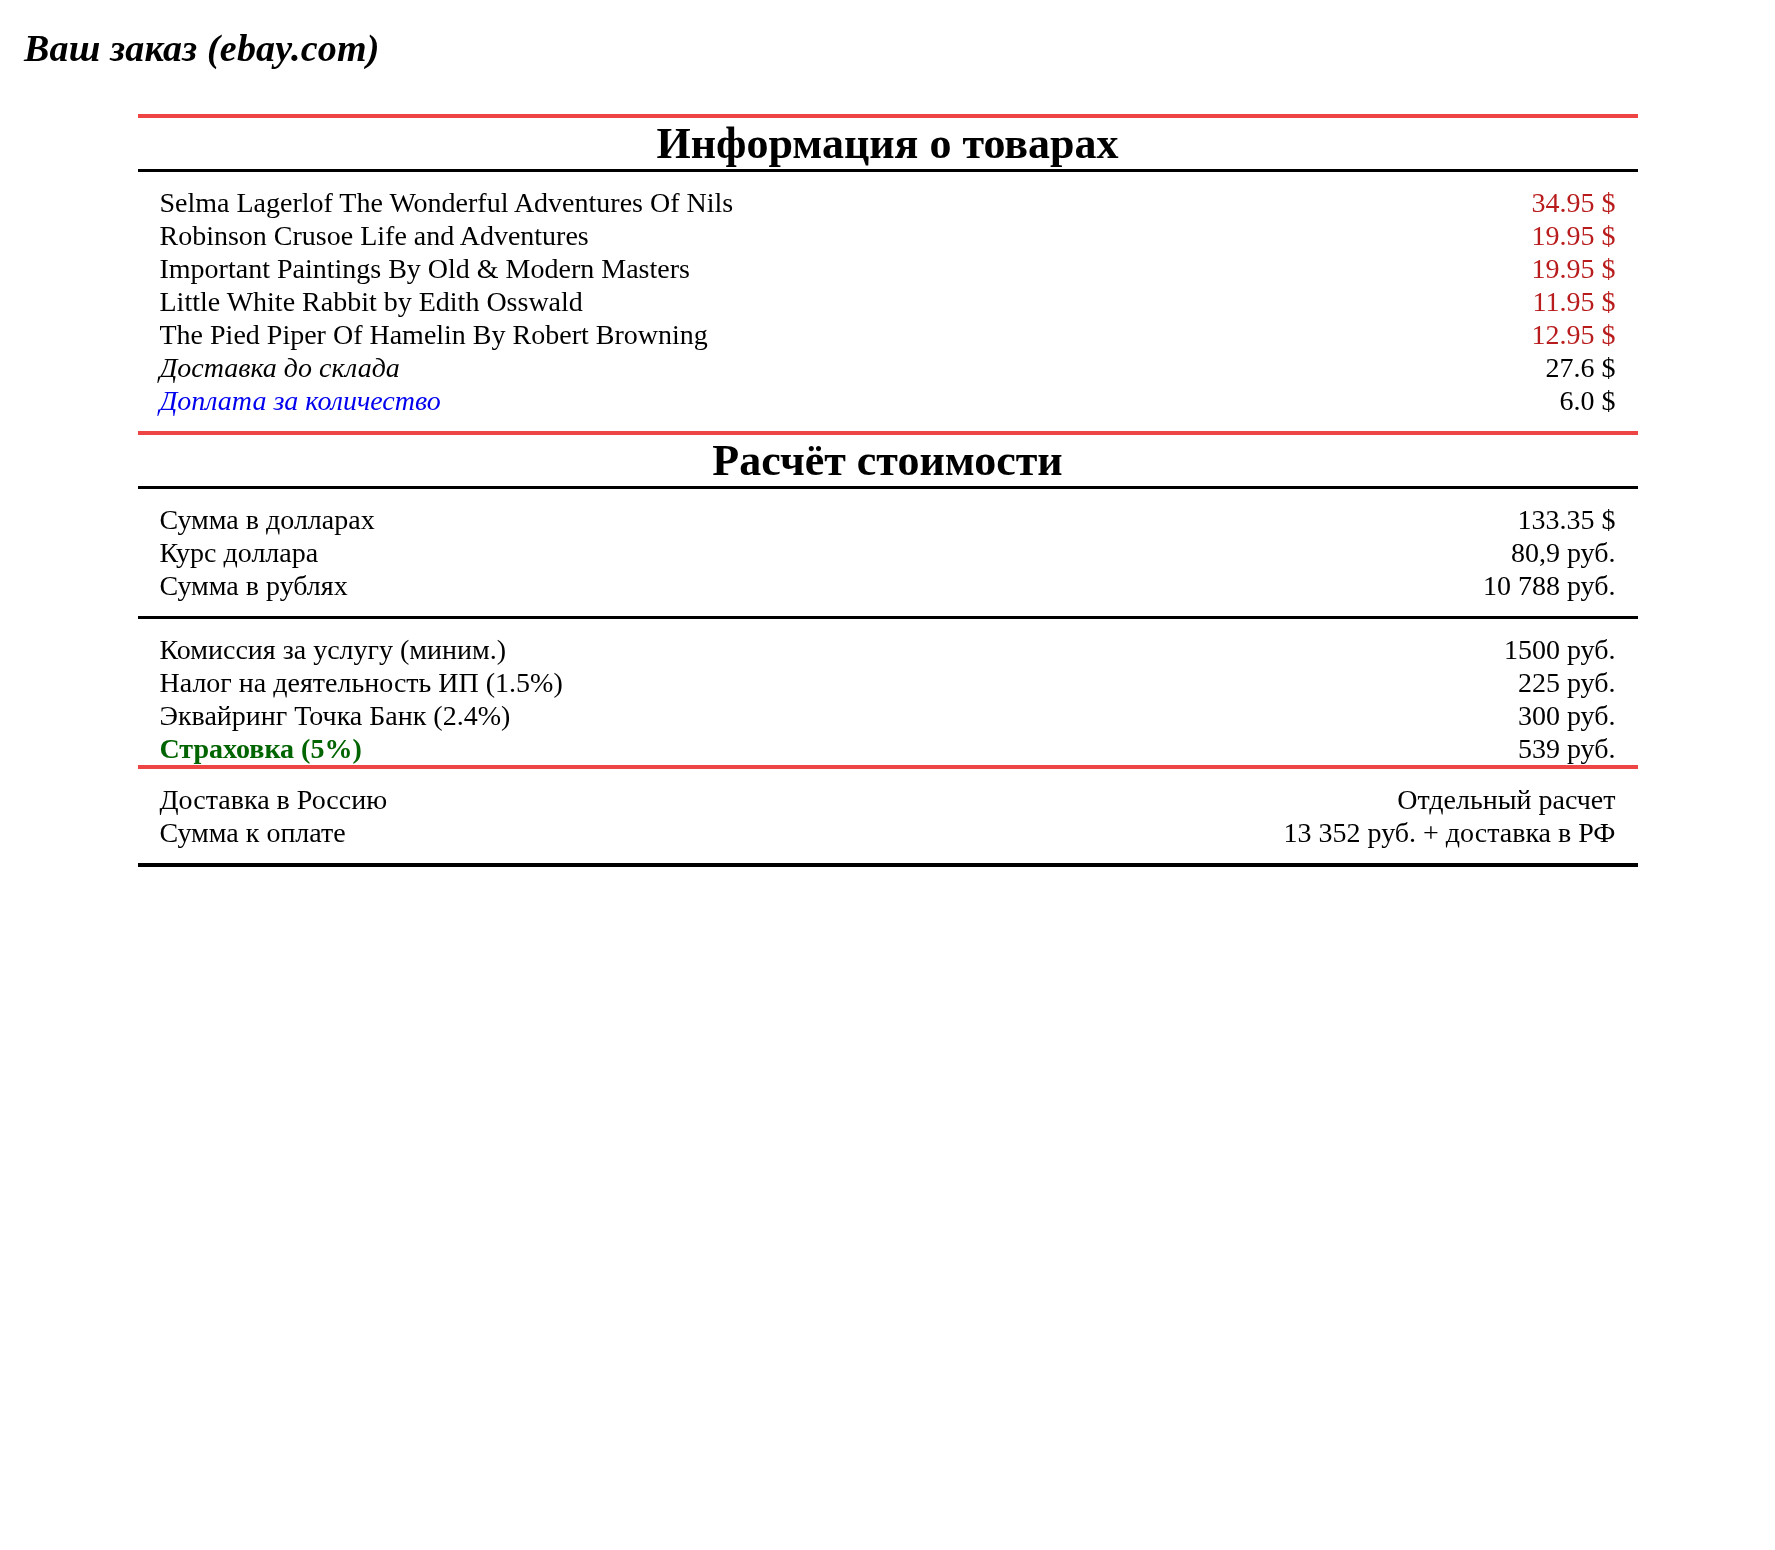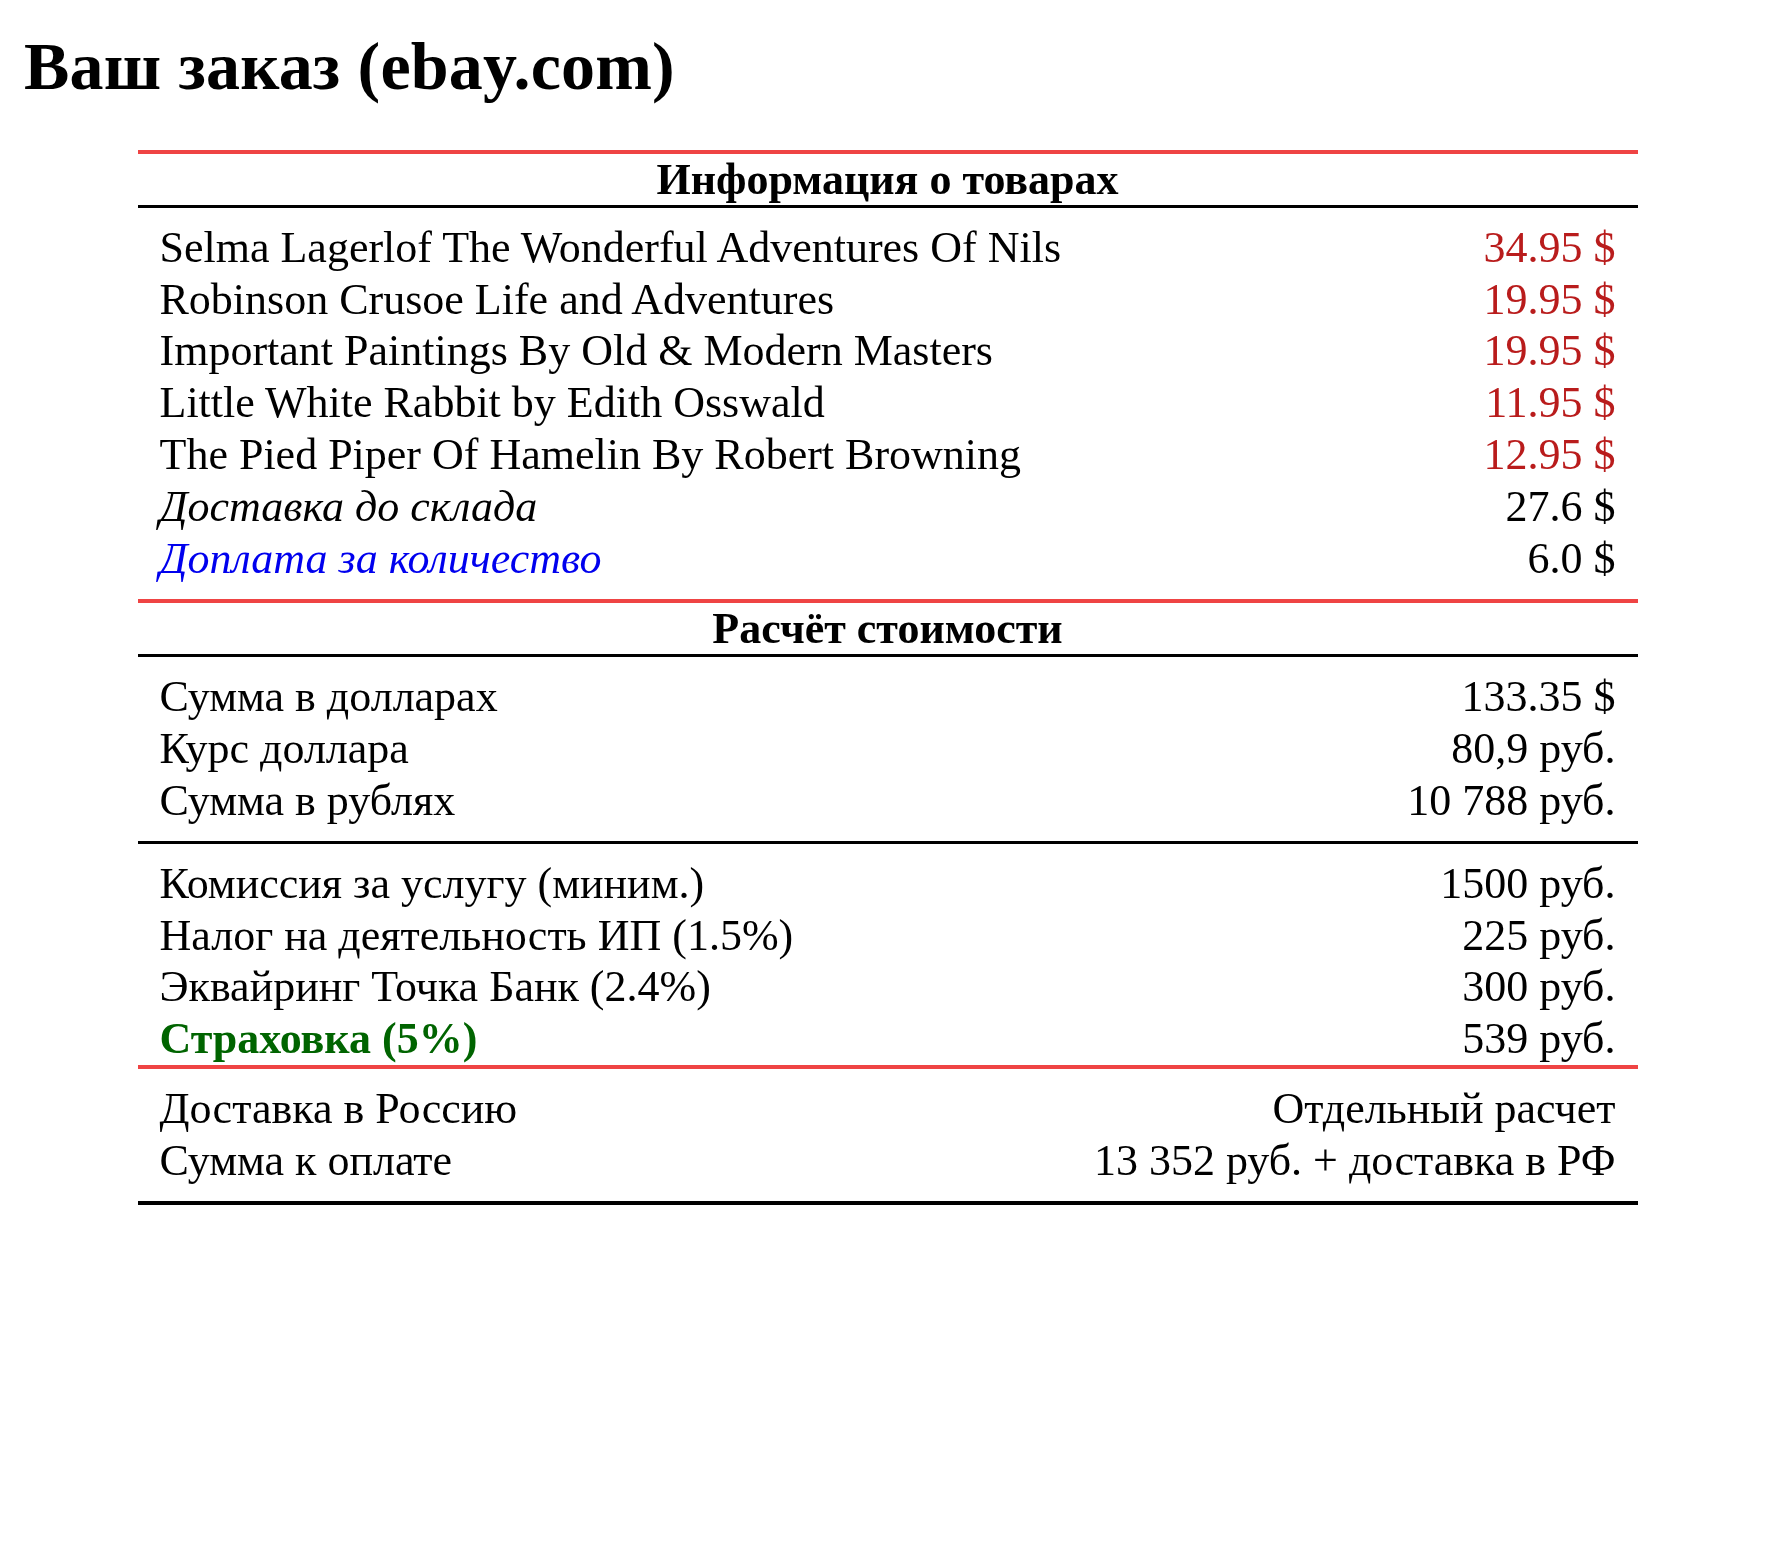--- a/index.html
+++ b/index.html
@@ -17,24 +17,25 @@
   .page {
     position: relative;
     width: 1775px;
     height: 1550px;
     box-sizing: border-box;
     padding: 26px 0 0 0;
   }
   .doc-title {
     font-family: "Liberation Serif", serif;
     font-weight: bold;
-    font-size: 68px;
+    font-size: 38px;
     line-height: 1.2;
     margin: 0 16px 42px 24px;
     letter-spacing: 0.2px;
+    font-style: italic;
   }
   .table-wrap {
     margin: 0 auto;
     width: 1500px;
   }
   table.order {
     width: 100%;
     border-collapse: collapse;
     font-size: 40px;
   }
@@ -49,21 +50,21 @@
     border-top: 3px solid #000;
   }
   .section-head td {
     text-align: center;
     font-weight: bold;
     font-size: 44px;
     padding: 12px 0 14px 0;
   }
   .row td {
     padding: 6px 0 6px 0;
-    font-size: 44px;
+    font-size: 28px;
     line-height: 1.18;
   }
   .row td.label {
     text-align: left;
     padding-left: 22px;
     white-space: nowrap;
   }
   .row td.value {
     text-align: right;
     padding-right: 22px;

